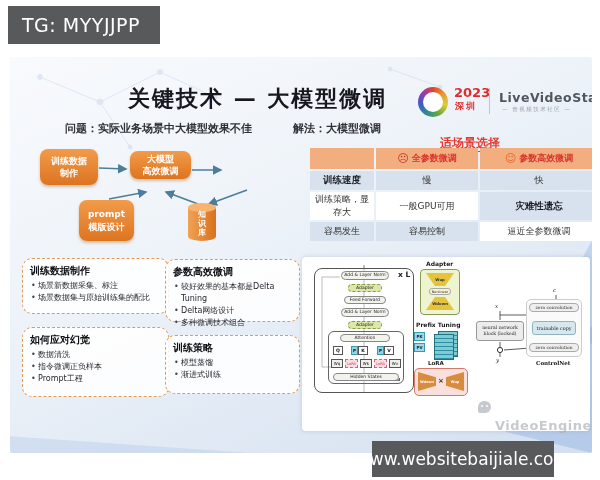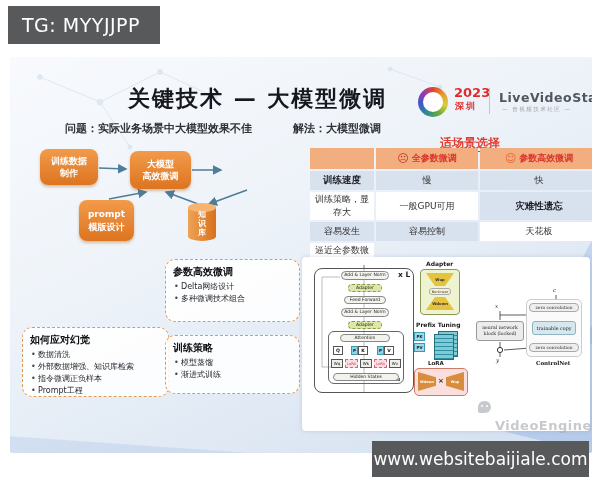--- a/index.html
+++ b/index.html
@@ -2,21 +2,21 @@
 <html><head>
 <meta charset="utf-8">
 <style>
   * { margin:0; padding:0; box-sizing:border-box; }
   body { font-family:"DejaVu Sans","Liberation Sans",sans-serif; background:#fff; }
   .stage { position:relative; width:600px; height:480px; background:#fff; overflow:hidden; }
 
   
   .badge { position:absolute; background:#58595b; color:#fff; display:flex; align-items:center; justify-content:center; }
   .badge.tg { left:8px; top:6px; width:152px; height:38px; font-size:19px; justify-content:flex-start; padding-left:14px; letter-spacing:.5px; }
-  .badge.url { left:372px; top:441px; width:217px; height:36px; font-size:17px; }
+  .badge.url { left:372px; top:441px; width:182px; height:36px; font-size:17px; }
 
   
   .slide { position:absolute; left:10px; top:57px; width:582px; height:396px;
            background:linear-gradient(155deg,#f8fafd 0%,#eef3f9 40%,#dde7f3 78%,#d3dff0 100%); border-radius:2px; overflow:hidden; }
   .deco { position:absolute; pointer-events:none; }
   .tri1 { left:530px; top:165px; width:62px; height:130px; background:rgba(125,165,220,.30); clip-path:polygon(100% 0,20% 70%,100% 100%); }
   .tri2 { left:495px; top:255px; width:87px; height:141px; background:rgba(105,150,215,.28); clip-path:polygon(100% 10%,0 85%,100% 100%); }
   .tri3 { left:0px; top:368px; width:240px; height:28px; background:rgba(140,175,225,.22); clip-path:polygon(0 40%,100% 100%,0 100%); }
 
   
@@ -32,21 +32,21 @@
 
   .lbl { position:absolute; font-size:11px; font-weight:bold; color:#2f3038; }
   .lbl.problem { left:55px; top:64px; }
   .lbl.solution { left:283px; top:64px; }
 
   
   .node { position:absolute; background:linear-gradient(180deg,#f29b4a,#dd7420); color:#fff; font-weight:bold;
           border-radius:8px; display:flex; align-items:center; justify-content:center; text-align:center;
           font-size:9px; line-height:1.35; white-space:pre-line; box-shadow:0 2px 3px rgba(150,90,20,.35); }
   .node.a { left:30px; top:92px; width:58px; height:36px; }
-  .node.b { left:120px; top:94px; width:61px; height:38px; }
+  .node.b { left:120px; top:94px; width:61px; height:28px; }
   .node.c { left:215px; top:95px; width:58px; height:36px; }
   .node.d { left:69px; top:143px; width:55px; height:41px; }
   .cyl { position:absolute; left:178px; top:146px; width:28px; height:40px; }
   .cyl .cyl-top { position:absolute; left:0; top:0; width:100%; height:9px; border-radius:50%; background:#f6b471; z-index:2; }
   .cyl .cyl-body { position:absolute; left:0; top:4px; width:100%; height:34px; background:linear-gradient(90deg,#f0a254,#d8711d);
                    border-radius:0 0 50% 50% / 0 0 14% 14%; }
   .cyl .cyl-label { position:absolute; left:0; top:7px; width:100%; text-align:center; color:#fff; font-weight:bold;
                     font-size:8px; line-height:1.15; white-space:pre-line; z-index:3; }
 
   svg.overlay { position:absolute; left:0; top:0; pointer-events:none; }
@@ -211,36 +211,42 @@
       <div class="cell alt">慢</div>
       <div class="cell alt">快</div>
 
       <div class="cell">训练策略，显存大</div>
       <div class="cell">一般GPU可用</div>
 
       <div class="cell rowlbl alt">灾难性遗忘</div>
       <div class="cell alt">容易发生</div>
       <div class="cell alt">容易控制</div>
 
-      <div class="cell">天花板</div>
       <div class="cell">逼近全参数微调</div>
     </div>
 
+    <div class="card c1">
+      <h4>训练数据制作</h4>
+      <ul>
+        <li>场景新数据采集、标注</li>
+        <li>场景数据集与原始训练集的配比</li>
+      </ul>
+    </div>
     <div class="card c2">
       <h4>如何应对幻觉</h4>
       <ul>
         <li>数据清洗</li>
-        <li>外部数据增强、知识库检索</li>
         <li>指令微调正负样本</li>
         <li>Prompt工程</li>
       </ul>
     </div>
     <div class="card c3">
       <h4>参数高效微调</h4>
       <ul>
+        <li>较好效果的基本都是Delta Tuning</li>
         <li>Delta网络设计</li>
         <li>多种微调技术组合</li>
       </ul>
     </div>
     <div class="card c4">
       <h4>训练策略</h4>
       <ul>
         <li>模型蒸馏</li>
         <li>渐进式训练</li>
       </ul>

